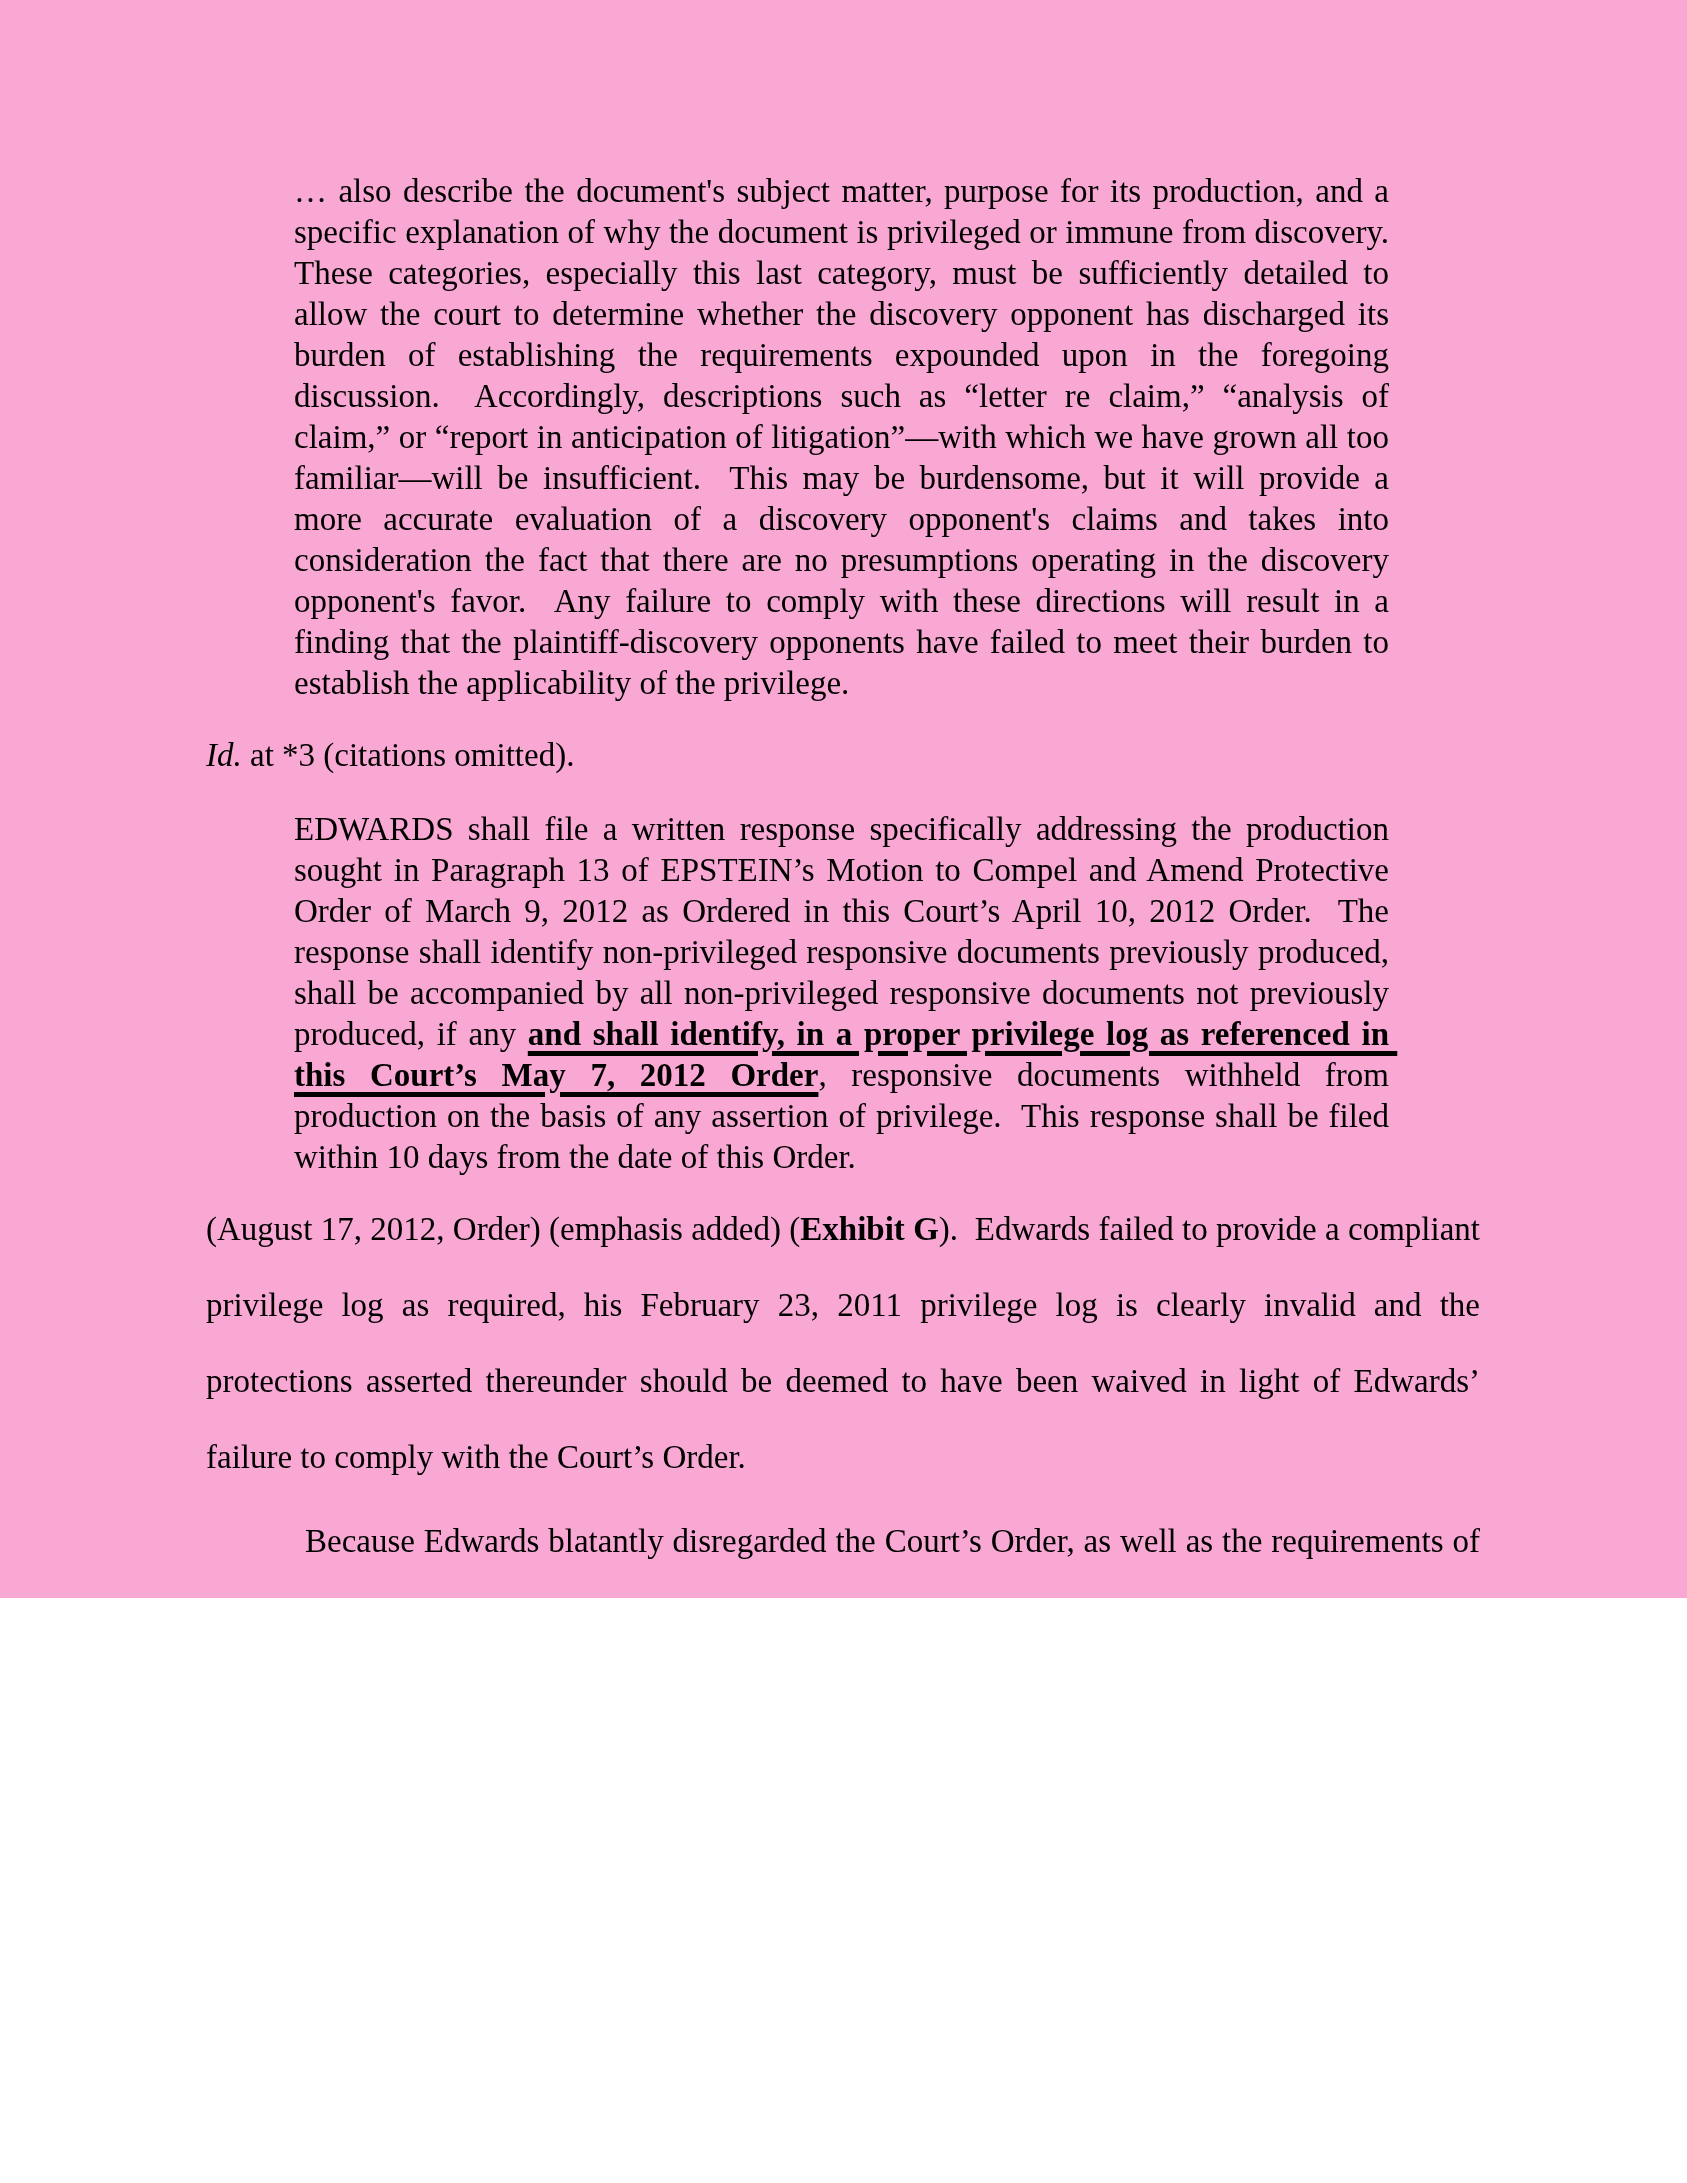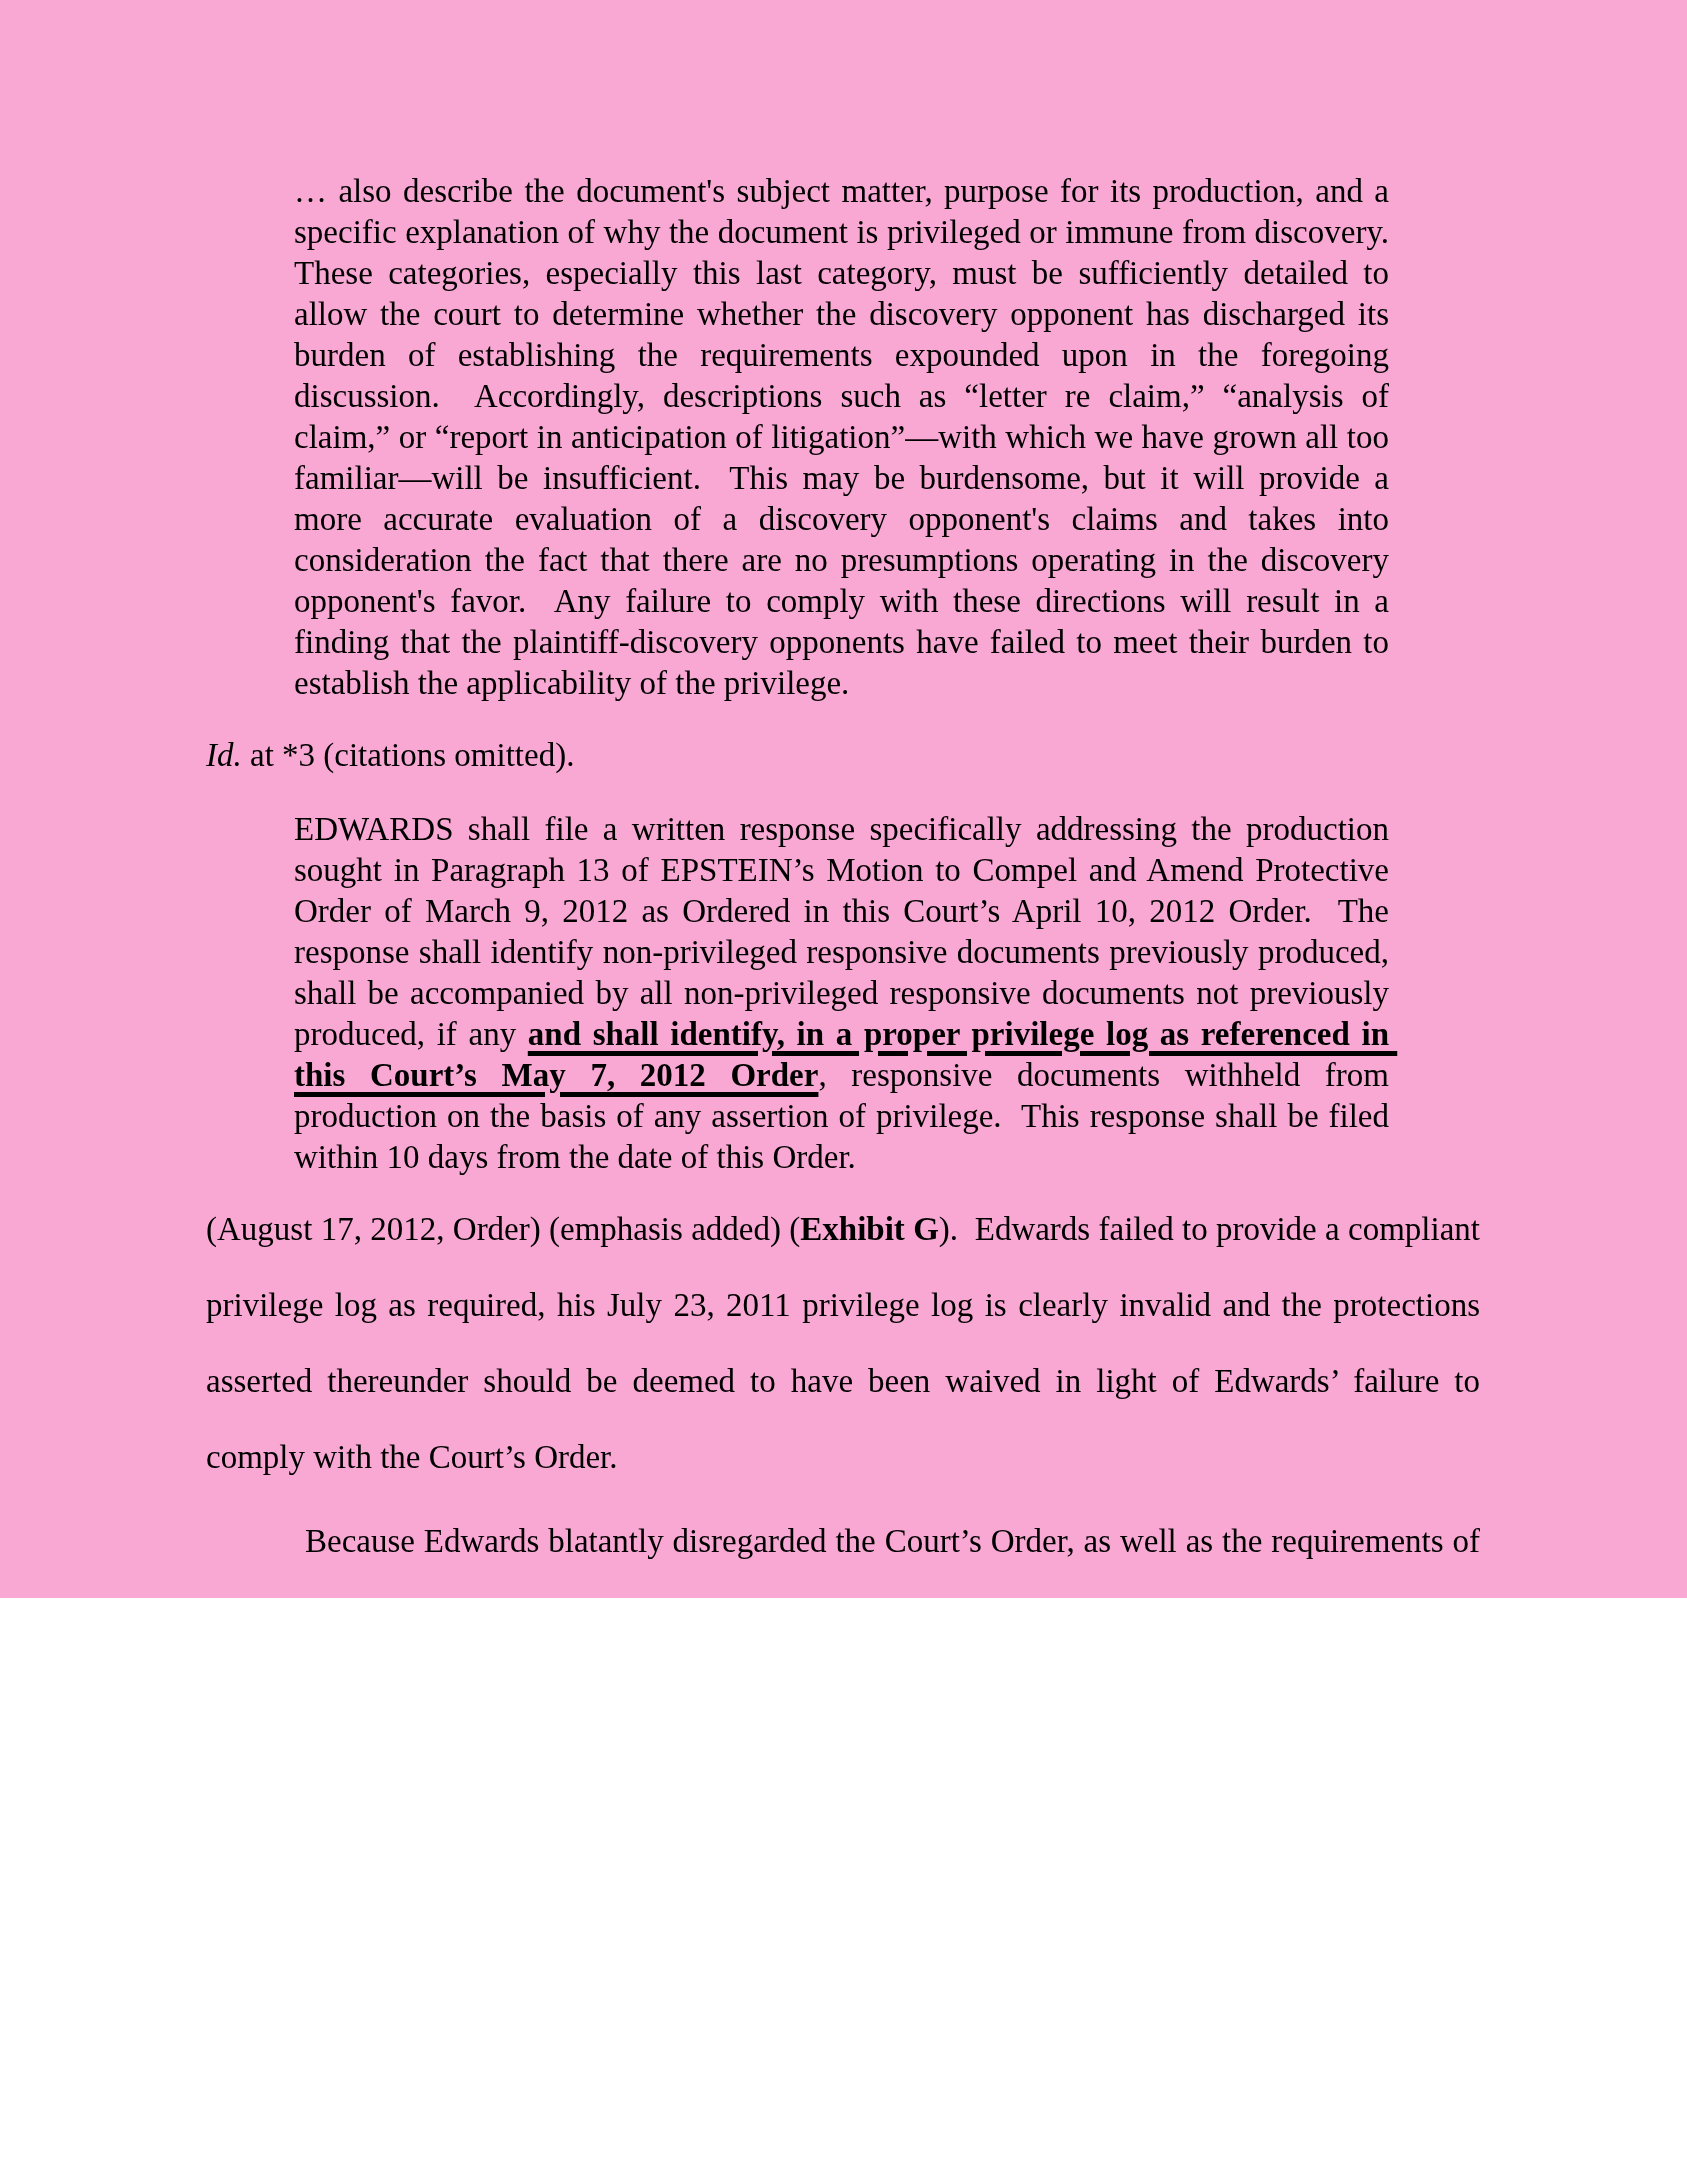--- a/index.html
+++ b/index.html
@@ -68,20 +68,20 @@
   <div class="content">
 
     <div class="blockquote"><span>… also describe the document's subject matter, purpose for its production, and a specific explanation of why the document is privileged or immune from discovery.  These categories, especially this last category, must be sufficiently detailed to allow the court to determine whether the discovery opponent has discharged its burden of establishing the requirements expounded upon in the foregoing discussion.  Accordingly, descriptions such as “letter re claim,” “analysis of claim,” or “report in anticipation of litigation”—with which we have grown all too familiar—will be insufficient.  This may be burdensome, but it will provide a more accurate evaluation of a discovery opponent's claims and takes into consideration the fact that there are no presumptions operating in the discovery opponent's favor.  Any failure to comply with these directions will result in a finding that the plaintiff-discovery opponents have failed to meet their burden to establish the applicability of the privilege.</span></div>
 
     <p class="para"><span class="i">Id.</span><span> at *3 (citations omitted).</span></p>
 
 
 
     <div class="blockquote mid"><span>EDWARDS shall file a written response specifically addressing the production sought in Paragraph 13 of EPSTEIN’s Motion to Compel and Amend Protective Order of March 9, 2012 as Ordered in this Court’s April 10, 2012 Order.  The response shall identify non-privileged responsive documents previously produced, shall be accompanied by all non-privileged responsive documents not previously produced, if any </span><span class="bu">and shall identify, in a proper privilege log as referenced in this Court’s May 7, 2012 Order</span><span>, responsive documents withheld from production on the basis of any assertion of privilege.  This response shall be filed within 10 days from the date of this Order.</span></div>
 
-    <p class="para"><span>(August 17, 2012, Order) (emphasis added) (</span><span class="b">Exhibit G</span><span>).  Edwards failed to provide a compliant privilege log as required, his July 23, 2011 privilege log is clearly invalid and the protections asserted thereunder should be deemed to have been waived in light of Edwards’ failure to comply with the Court’s Order.</span></p>
+    <p class="para"><span>(August 17, 2012, Order) (emphasis added) (</span><span class="b">Exhibit G</span><span>).  Edwards failed to provide a compliant privilege log as required, his February 23, 2011 privilege log is clearly invalid and the protections asserted thereunder should be deemed to have been waived in light of Edwards’ failure to comply with the Court’s Order.</span></p>
 
     <p class="para indent"><span>Because Edwards blatantly disregarded the Court’s Order, as well as the requirements of Florida’s Rules of Civil Procedure and the </span><span class="i">TIG</span><span> case, the February 23, 2011 privilege log remains</span></p>
 
   </div>
 
 </div>
 
 
 </body></html>

